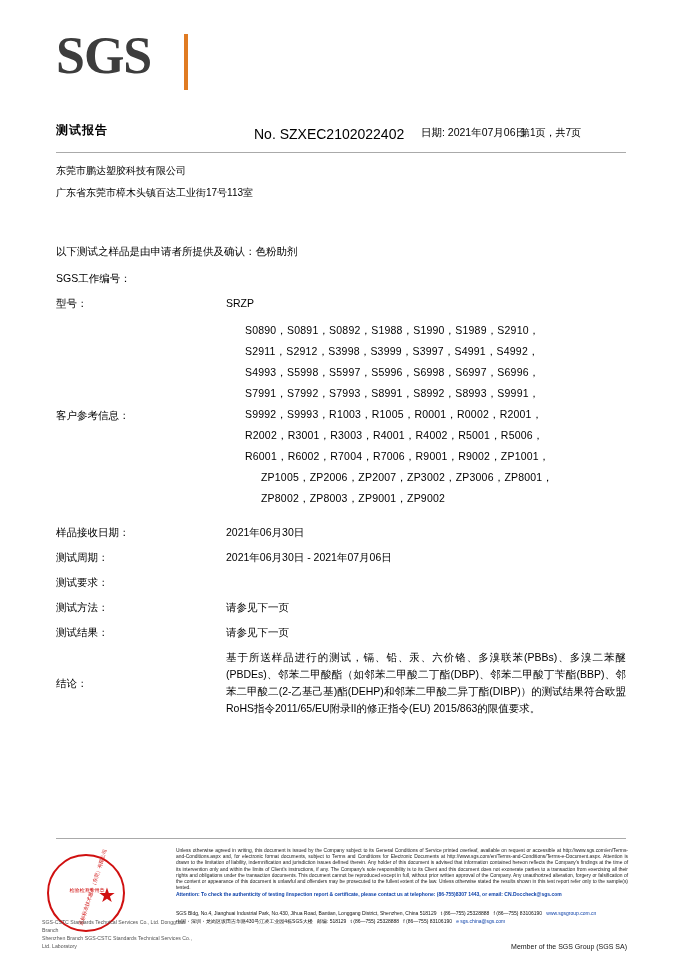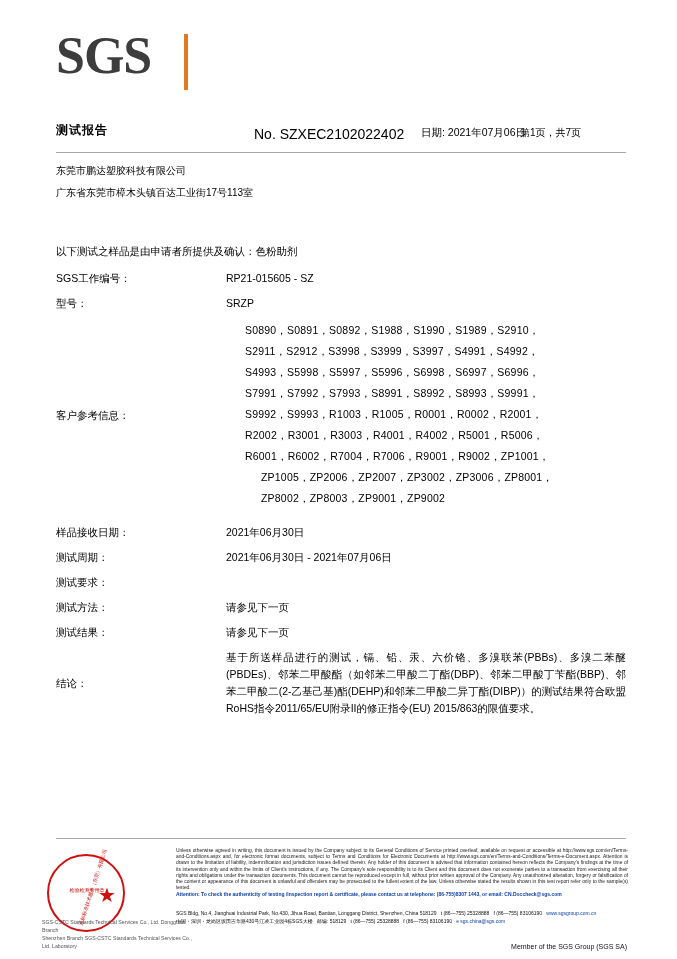--- a/index.html
+++ b/index.html
@@ -268,21 +268,20 @@
     <div>东莞市鹏达塑胶科技有限公司</div>
     <div>广东省东莞市樟木头镇百达工业街17号113室</div>
   </div>
 
   <div class="intro">以下测试之样品是由申请者所提供及确认：色粉助剂</div>
 
   <div class="fields">
 
     <div class="field-row">
       <div class="field-label">SGS工作编号：</div>
-      <div class="field-value">RP21-015605 - SZ</div>
     </div>
 
     <div class="field-row">
       <div class="field-label">型号：</div>
       <div class="field-value">SRZP</div>
     </div>
 
     <div class="field-row">
       <div class="field-label">客户参考信息：</div>
       <div class="field-value ref-lines">

